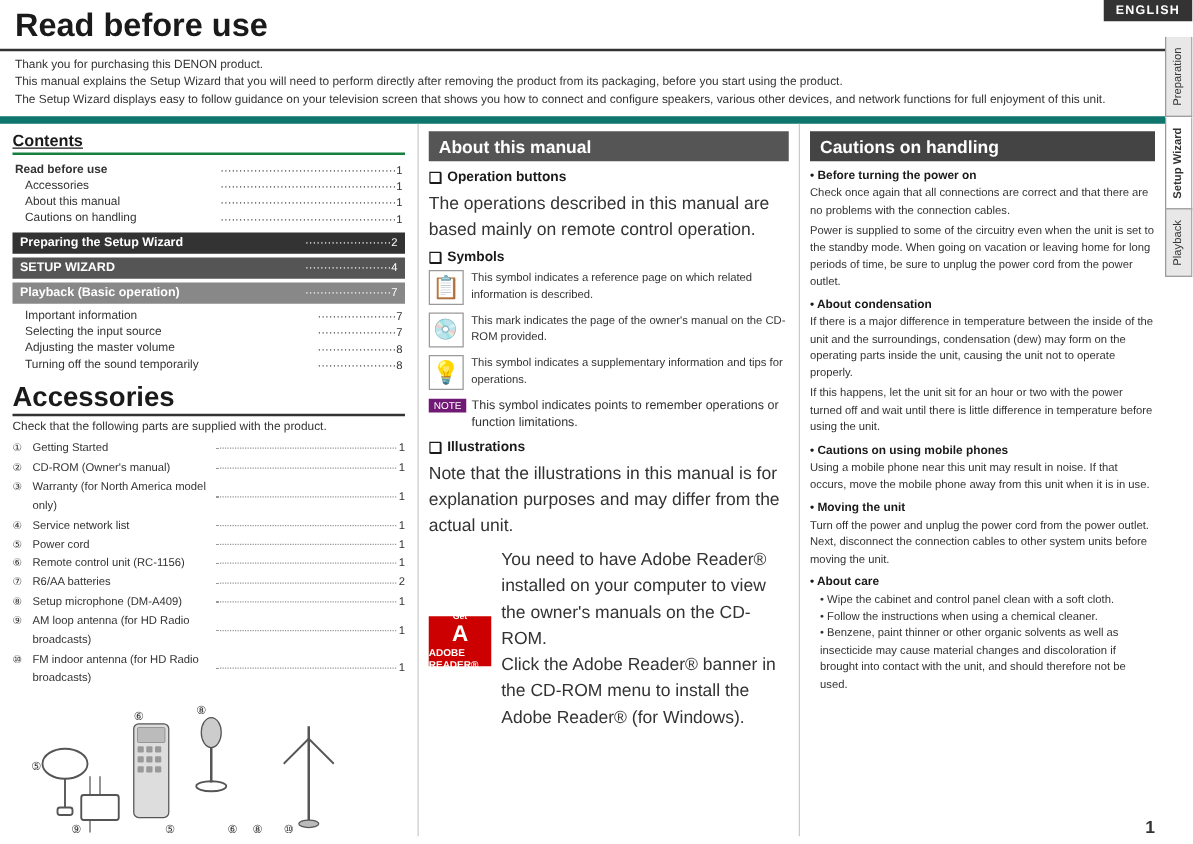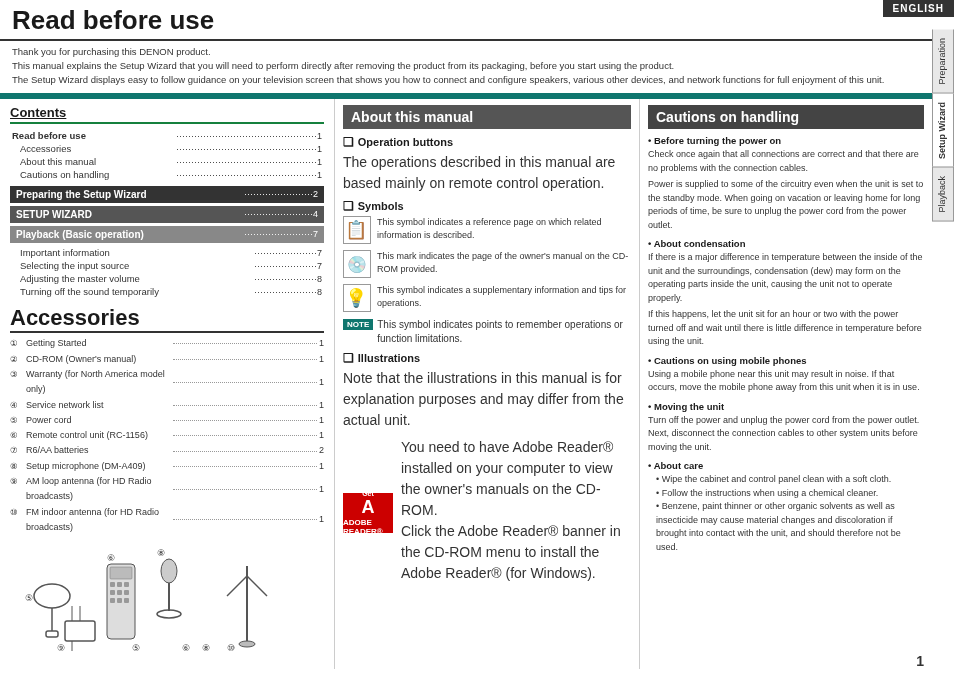--- a/index.html
+++ b/index.html
@@ -256,24 +256,24 @@
       line-height: 1.4;
     }
 
     .note-box {
       display: flex;
       gap: 4px;
       align-items: flex-start;
       margin: 4px 0;
     }
     .note-label {
-      background: #0f766e;
+      background: #701a75;
       color: #fff;
       font-size: 8px;
-      font-weight: bold;
+      font-weight: normal;
       padding: 1px 4px;
       flex-shrink: 0;
       margin-top: 1px;
     }
     .note-text {
       font-size: 10px;
       color: #333;
       line-height: 1.4;
     }
 
@@ -439,20 +439,21 @@
           <td style="text-align:right;font-size:9px;">·····················<span>8</span></td>
         </tr>
         <tr>
           <td style="padding-left:8px;">Turning off the sound temporarily</td>
           <td style="text-align:right;font-size:9px;">·····················<span>8</span></td>
         </tr>
       </tbody>
         </table>
 
       <div class="accessories-title">Accessories</div>
+      <div class="accessories-desc">Check that the following parts are supplied with the product.</div>
 
       <div class="accessories-list">
         <div class="acc-row">
           <span class="acc-num">①</span>
           <span class="acc-text">
             <span class="acc-text-label">Getting Started</span>
             <span class="acc-dots"></span>
             <span class="acc-page">1</span>
           </span>
         </div>

